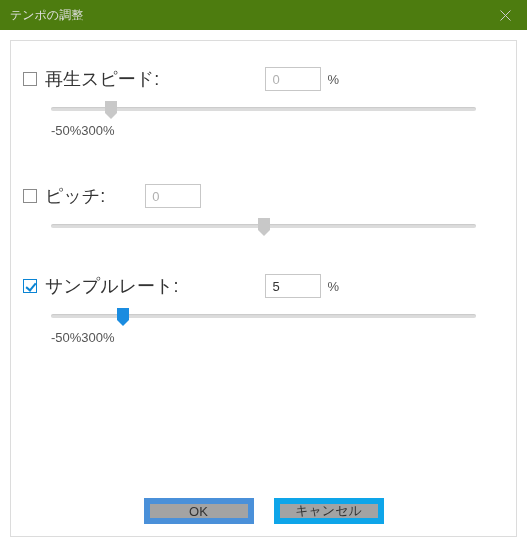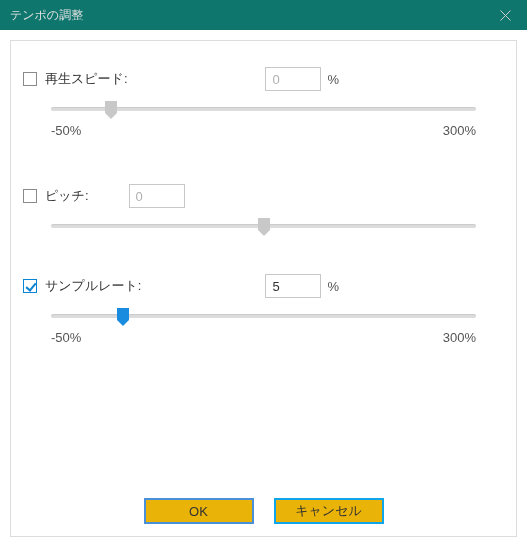--- a/index.html
+++ b/index.html
@@ -1,48 +1,48 @@
 <!DOCTYPE html>
 <html><head>
 <meta charset="utf-8">
 <style>
 * { box-sizing: border-box; margin: 0; padding: 0; font-family: "Meiryo", "Yu Gothic", Arial, sans-serif; }
 body { width: 527px; height: 549px; background: #fff; overflow: hidden; }
 
-.titlebar { height: 30px; background: #0f766e; color: #e0e0e0; display: flex; align-items: center; justify-content: space-between; padding: 0 0 0 10px; font-size: 12px; }
+.titlebar { height: 30px; background: #4d7c0f; color: #e0e0e0; display: flex; align-items: center; justify-content: space-between; padding: 0 0 0 10px; font-size: 12px; }
 .titlebar .close { width: 44px; height: 30px; display: flex; align-items: center; justify-content: center; color: #ccc; font-size: 14px; }
 .titlebar .close svg { width: 11px; height: 11px; stroke: #ccc; stroke-width: 1; }
 
 .content { border: 1px solid #dcdcdc; margin: 10px; height: 497px; padding: 25px 12px 12px; position: relative; background: #fff; }
 
 .group { margin-bottom: 45px; }
 
 .row { display: flex; align-items: center; height: 26px; margin-bottom: 6px; }
 
 .checkbox { width: 14px; height: 14px; border: 1px solid #8a8a8a; margin-right: 8px; display: flex; align-items: center; justify-content: center; background: #fff; position: relative; }
 .checkbox.checked { border-color: #0a84d4; background: #fff; }
 .checkbox.checked::after { content: ""; position: absolute; left: 2px; top: 3px; width: 8px; height: 4px; border-left: 2px solid #0a84d4; border-bottom: 2px solid #0a84d4; transform: rotate(-50deg); }
 
-.label { font-size: 13px; color: #333; white-space: nowrap; }
+.label { font-size: 18px; color: #333; white-space: nowrap; }
 
 .inputwrap { display: flex; align-items: center; margin-left: auto; margin-right: 165px; }
 .numinput { width: 56px; height: 24px; border: 1px solid #c7c7c7; padding: 0 6px; font-size: 13px; color: #b0b0b0; background: #fff; }
 .numinput.active { color: #333; }
 .unit { font-size: 13px; color: #555; margin-left: 6px; }
 
 .sliderbox { position: relative; margin: 15px 28px 0; }
 .track { height: 4px; background: #dcdcdc; border-radius: 2px; box-shadow: inset 0 1px 1px rgba(0,0,0,0.08); }
 .thumb { position: absolute; top: -6px; width: 12px; height: 18px; transform: translateX(-50%); }
 .thumb.inactive svg polygon { fill: #c8c8c8; }
 .thumb.active svg polygon { fill: #1a8ce0; }
 
-.range { display: flex; justify-content: space-between; margin: 12px 28px 0; font-size: 13px; color: #555; }
+.range { display: flex; margin: 12px 28px 0; font-size: 13px; color: #555; }
 
 .buttons { position: absolute; bottom: 12px; left: 0; right: 0; display: flex; justify-content: center; gap: 20px; }
-.btn { width: 110px; height: 26px; border: 2px solid #0ea5e9; background: #eab308; font-size: 13px; color: #333; display: flex; align-items: center; justify-content: center; }
+.btn { width: 110px; height: 26px; border: 6px solid #0ea5e9; background: #a3a3a3; font-size: 13px; color: #333; display: flex; align-items: center; justify-content: center; }
 .btn.primary { border-color: #4a90d9; }
 </style>
 </head>
 <body>
 
 <div class="titlebar">
   <span>テンポの調整</span>
   <div class="close">
     <svg viewBox="0 0 11 11">
         <path d="M0.5 0.5 L10.5 10.5 M10.5 0.5 L0.5 10.5"></path>

